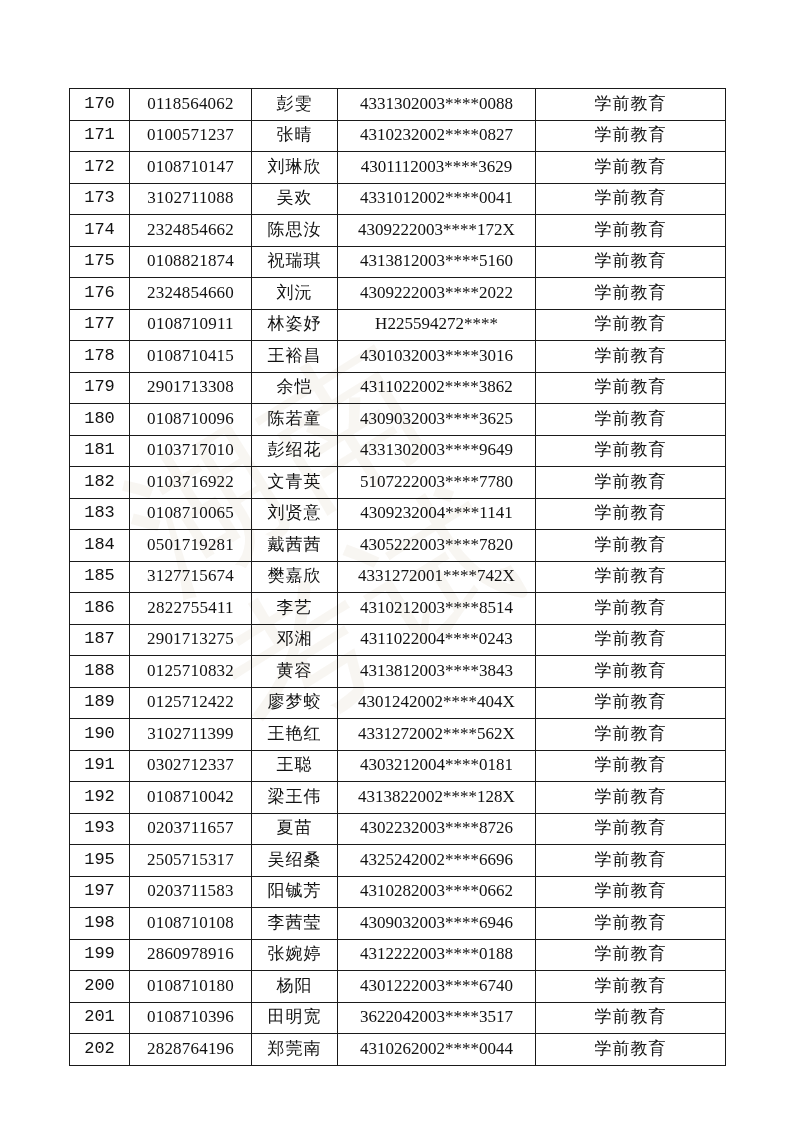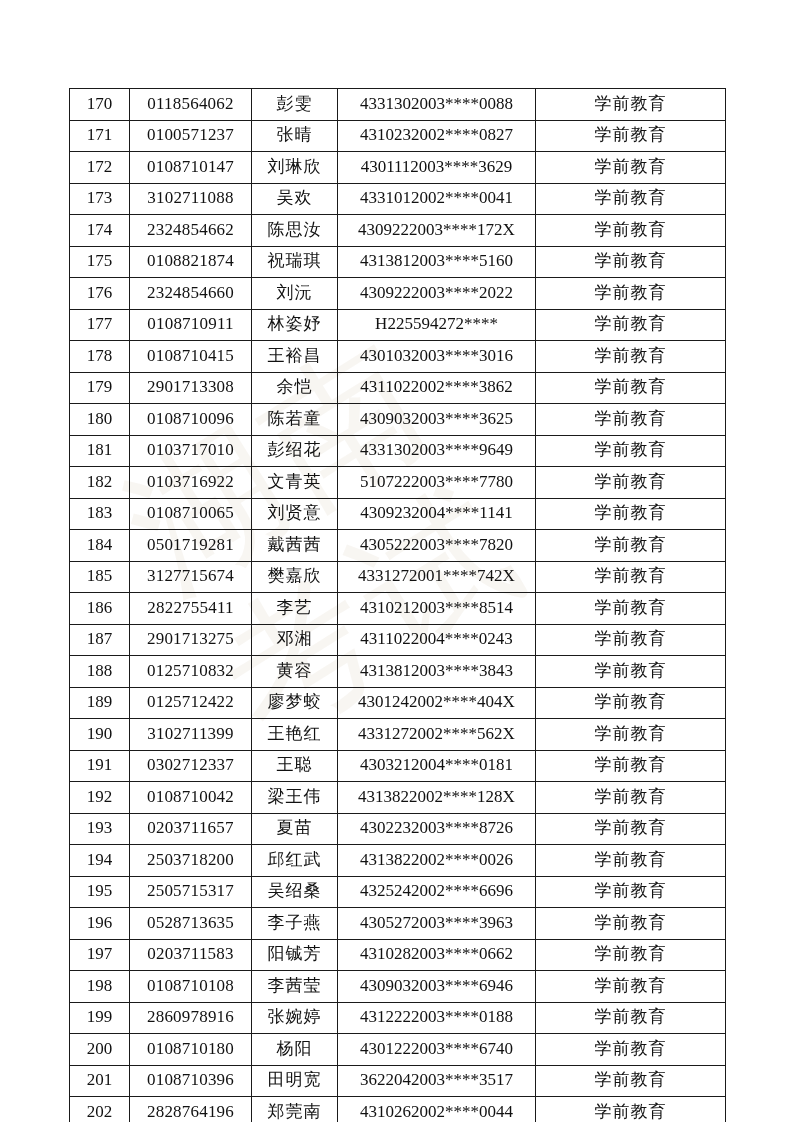--- a/index.html
+++ b/index.html
@@ -62,21 +62,21 @@
     line-height: 1.1;
     overflow: hidden;
     white-space: nowrap;
   }
   col.c-index { width: 60px; }
   col.c-ticket { width: 122px; }
   col.c-name { width: 86px; }
   col.c-id { width: 198px; }
   col.c-major { width: 190px; }
 
-  td.index-cell { font-size: 17px; }
+  td.index-cell { font-size: 17px; font-family: Liberation Mono, monospace; }
   td.ticket-cell { font-size: 17px; letter-spacing: 0.2px; }
   td.name-cell { font-size: 17.5px; letter-spacing: 1px; font-family: Liberation Serif, serif; }
   td.id-cell { font-size: 16.5px; letter-spacing: 0px; margin-top: 8px; }
   td.major-cell { font-size: 17.5px; letter-spacing: 1px; }
 </style>
 </head>
 <body>
 
 <div class="page">
 
@@ -257,41 +257,27 @@
             <td class="major-cell">学前教育</td>
           </tr>
           <tr>
             <td class="index-cell">193</td>
             <td class="ticket-cell">0203711657</td>
             <td class="name-cell">夏苗</td>
             <td class="id-cell">4302232003****8726</td>
             <td class="major-cell">学前教育</td>
           </tr>
           <tr>
-            <td class="index-cell">194</td>
-            <td class="ticket-cell">2503718200</td>
-            <td class="name-cell">邱红武</td>
-            <td class="id-cell">4313822002****0026</td>
-            <td class="major-cell">学前教育</td>
-          </tr>
-          <tr>
             <td class="index-cell">195</td>
             <td class="ticket-cell">2505715317</td>
             <td class="name-cell">吴绍桑</td>
             <td class="id-cell">4325242002****6696</td>
             <td class="major-cell">学前教育</td>
           </tr>
           <tr>
-            <td class="index-cell">196</td>
-            <td class="ticket-cell">0528713635</td>
-            <td class="name-cell">李子燕</td>
-            <td class="id-cell">4305272003****3963</td>
-            <td class="major-cell">学前教育</td>
-          </tr>
-          <tr>
             <td class="index-cell">197</td>
             <td class="ticket-cell">0203711583</td>
             <td class="name-cell">阳铖芳</td>
             <td class="id-cell">4310282003****0662</td>
             <td class="major-cell">学前教育</td>
           </tr>
           <tr>
             <td class="index-cell">198</td>
             <td class="ticket-cell">0108710108</td>
             <td class="name-cell">李茜莹</td>

